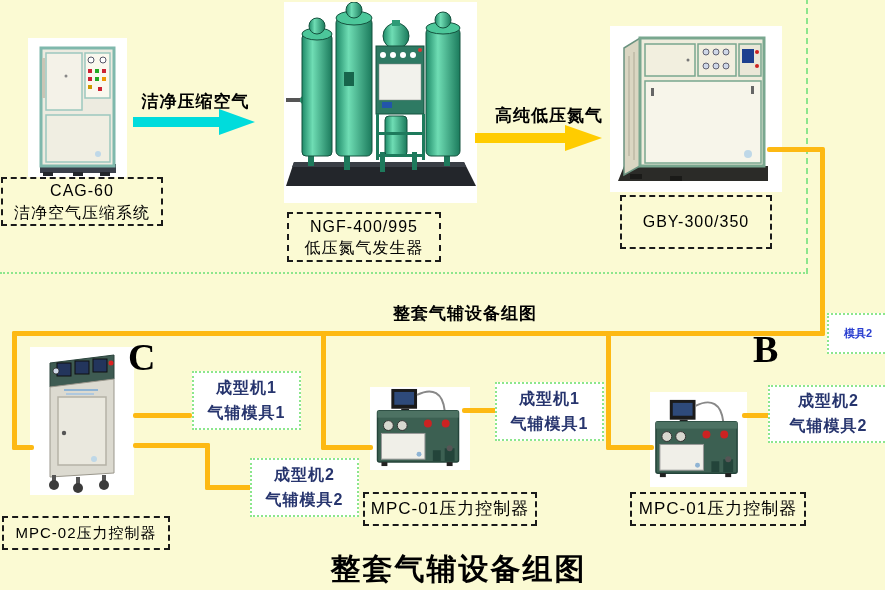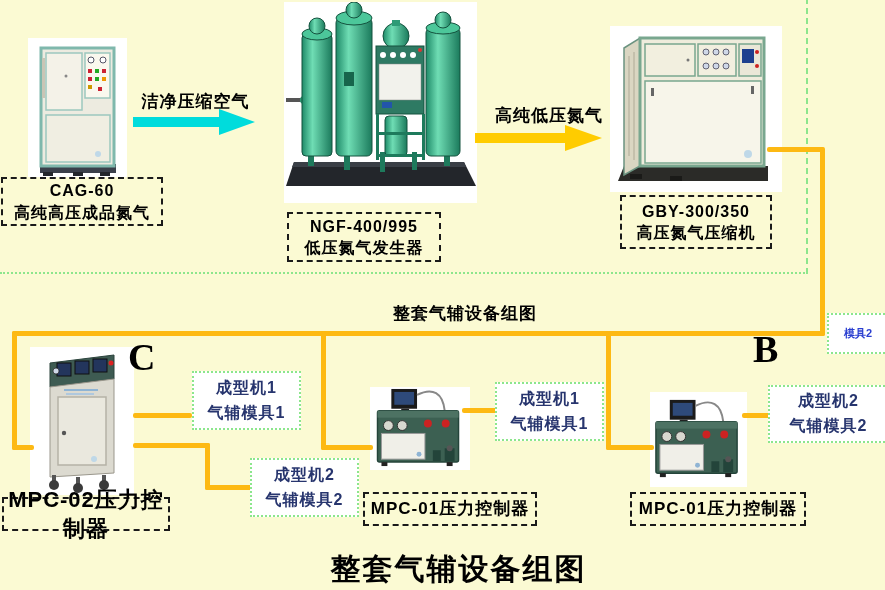--- a/index.html
+++ b/index.html
@@ -12,21 +12,21 @@
     position:absolute;left:0;top:-2px;width:806px;height:274px;z-index:0;
     border-right:2px dashed var(--box-border,#8CE68C);
     border-bottom:2px dotted var(--box-border,#8CE68C);
   }
   .photo{position:absolute;background:#fff;z-index:1;}
   .photo svg{display:block;width:100%;height:100%;}
   .pipe{position:absolute;background:var(--pipe,#FDB913);z-index:2;border-radius:2px;}
   .arrow{position:absolute;z-index:2;}
   .flow-label{position:absolute;font-weight:bold;font-size:17px;color:#000;z-index:4;white-space:nowrap;letter-spacing:1px;}
   .eq-label{
-    position:absolute;border:2px dashed #1a1a1a;color:#000;font-weight:bold;
+    position:absolute;border:2px dashed #1a1a1a;color:#000;font-weight:normal;
     text-align:center;z-index:3;font-size:16px;line-height:1.32;
     display:flex;flex-direction:column;justify-content:center;letter-spacing:1px;
   }
   .mold-box{
     position:absolute;border:2px dotted var(--box-border,#8CE68C);background:#fff;
     color:var(--navy,#27356E);font-weight:bold;text-align:center;font-size:16px;
     line-height:1.55;z-index:3;display:flex;flex-direction:column;justify-content:center;
     letter-spacing:1px;
   }
   .mold-tag{
@@ -241,31 +241,30 @@
   <div class="pipe" style="left:205px;top:485px;width:47px;height:5px;"></div>
   <div class="pipe" style="left:321px;top:331px;width:5px;height:119px;"></div>
   <div class="pipe" style="left:321px;top:445px;width:52px;height:5px;"></div>
   <div class="pipe" style="left:462px;top:408px;width:35px;height:5px;"></div>
   <div class="pipe" style="left:606px;top:331px;width:5px;height:119px;"></div>
   <div class="pipe" style="left:606px;top:445px;width:48px;height:5px;"></div>
   <div class="pipe" style="left:742px;top:413px;width:28px;height:5px;"></div>
 
   <div class="eq-label" style="left:1px;top:177px;width:158px;height:45px;">
     <span>CAG-60</span>
-    <span>高纯高压成品氮气</span>
+    <span>洁净空气压缩系统</span>
   </div>
   <div class="eq-label" style="left:287px;top:212px;width:150px;height:46px;">
     <span>NGF-400/995</span>
     <span>低压氮气发生器</span>
   </div>
   <div class="eq-label" style="left:620px;top:195px;width:148px;height:50px;">
     <span>GBY-300/350</span>
-    <span>高压氮气压缩机</span>
-  </div>
-  <div class="eq-label" style="left:2px;top:497px;width:164px;height:30px;font-size:22px;">
+  </div>
+  <div class="eq-label" style="left:2px;top:516px;width:164px;height:30px;font-size:15px;">
     <span>MPC-02压力控制器</span>
   </div>
   <div class="eq-label" style="left:363px;top:492px;width:170px;height:30px;font-size:17px;">
     <span>MPC-01压力控制器</span>
   </div>
   <div class="eq-label" style="left:630px;top:492px;width:172px;height:30px;font-size:17px;">
     <span>MPC-01压力控制器</span>
   </div>
 
   <div class="mold-box" style="left:192px;top:371px;width:105px;height:55px;">

